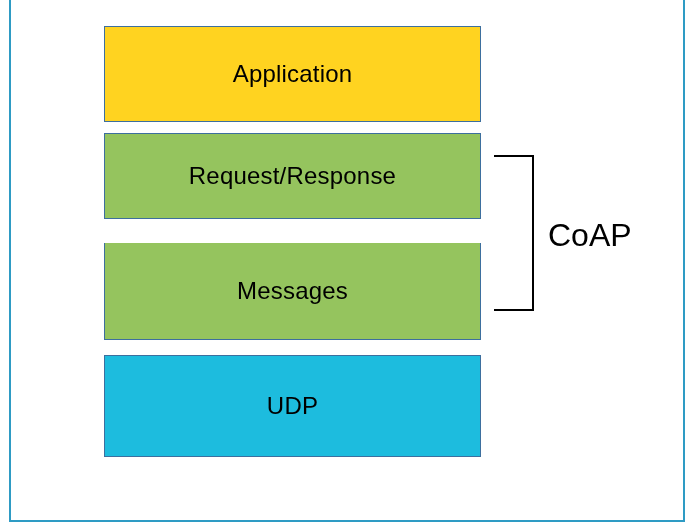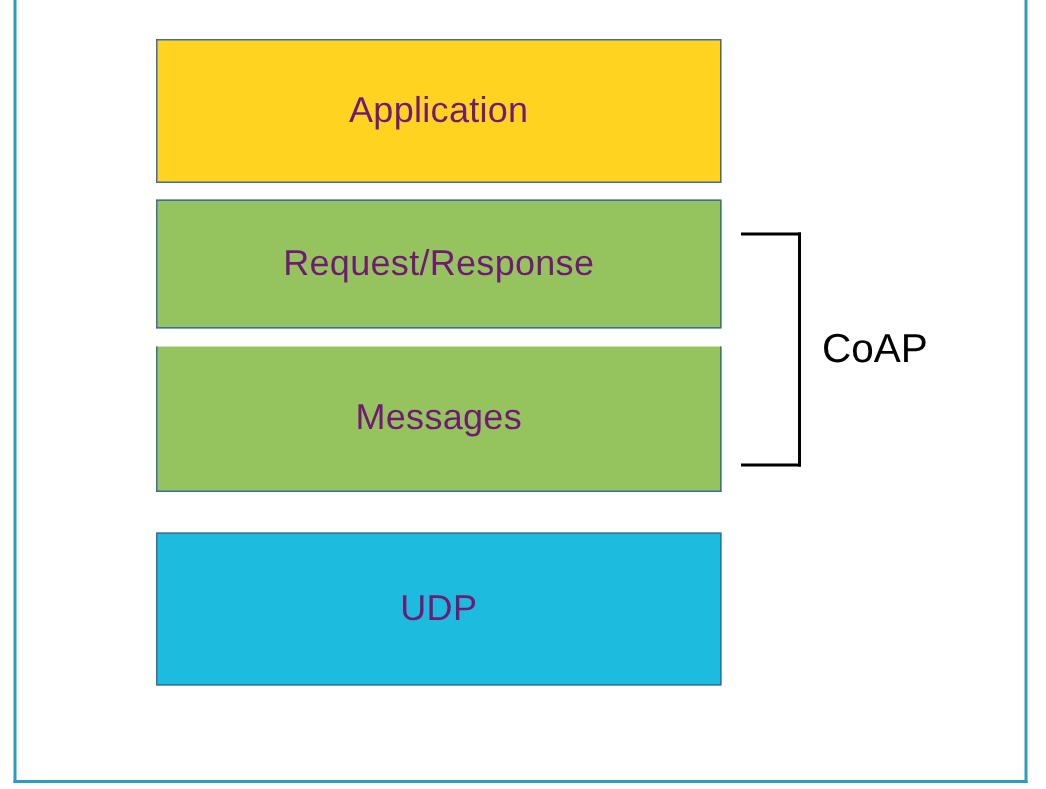--- a/index.html
+++ b/index.html
@@ -43,30 +43,30 @@
     left: 104px;
     width: 377px;
     box-sizing: border-box;
     border: 1px solid #3D6F9E;
     display: flex;
     align-items: center;
     justify-content: center;
   }
   .layer-label {
     font-size: 24px;
-    color: #701a75;
+    color: #000000;
     line-height: 1;
     letter-spacing: 0.2px;
     white-space: nowrap;
   }
 
   .layer-application  { top: 26px;  height: 96px;  background: #FFD320; }
   .layer-reqresp      { top: 133px; height: 86px;  background: #95C45E;
                         border-bottom: 1px solid #3D6F9E; }
-  .layer-messages     { top: 231px; height: 97px;  background: #95C45E;
+  .layer-messages     { top: 243px; height: 97px;  background: #95C45E;
                         border-top: none; }
   .layer-udp          { top: 355px; height: 102px; background: #1DBCDE; text-align: right; }
 
   
   .brace {
     position: absolute;
     left: 494px;
     top: 155px;
     width: 40px;
     height: 156px;
@@ -87,21 +87,21 @@
     top: 0;
     width: 2px;
     height: 156px;
     background: #000000;
   }
 
   .brace-label {
     position: absolute;
     left: 548px;
     top: 219px;
-    font-size: 27px;
+    font-size: 32px;
     color: #000000;
     line-height: 1;
     white-space: nowrap;
   }
 </style>
 </head>
 <body>
 
 <div id="canvas">
 

